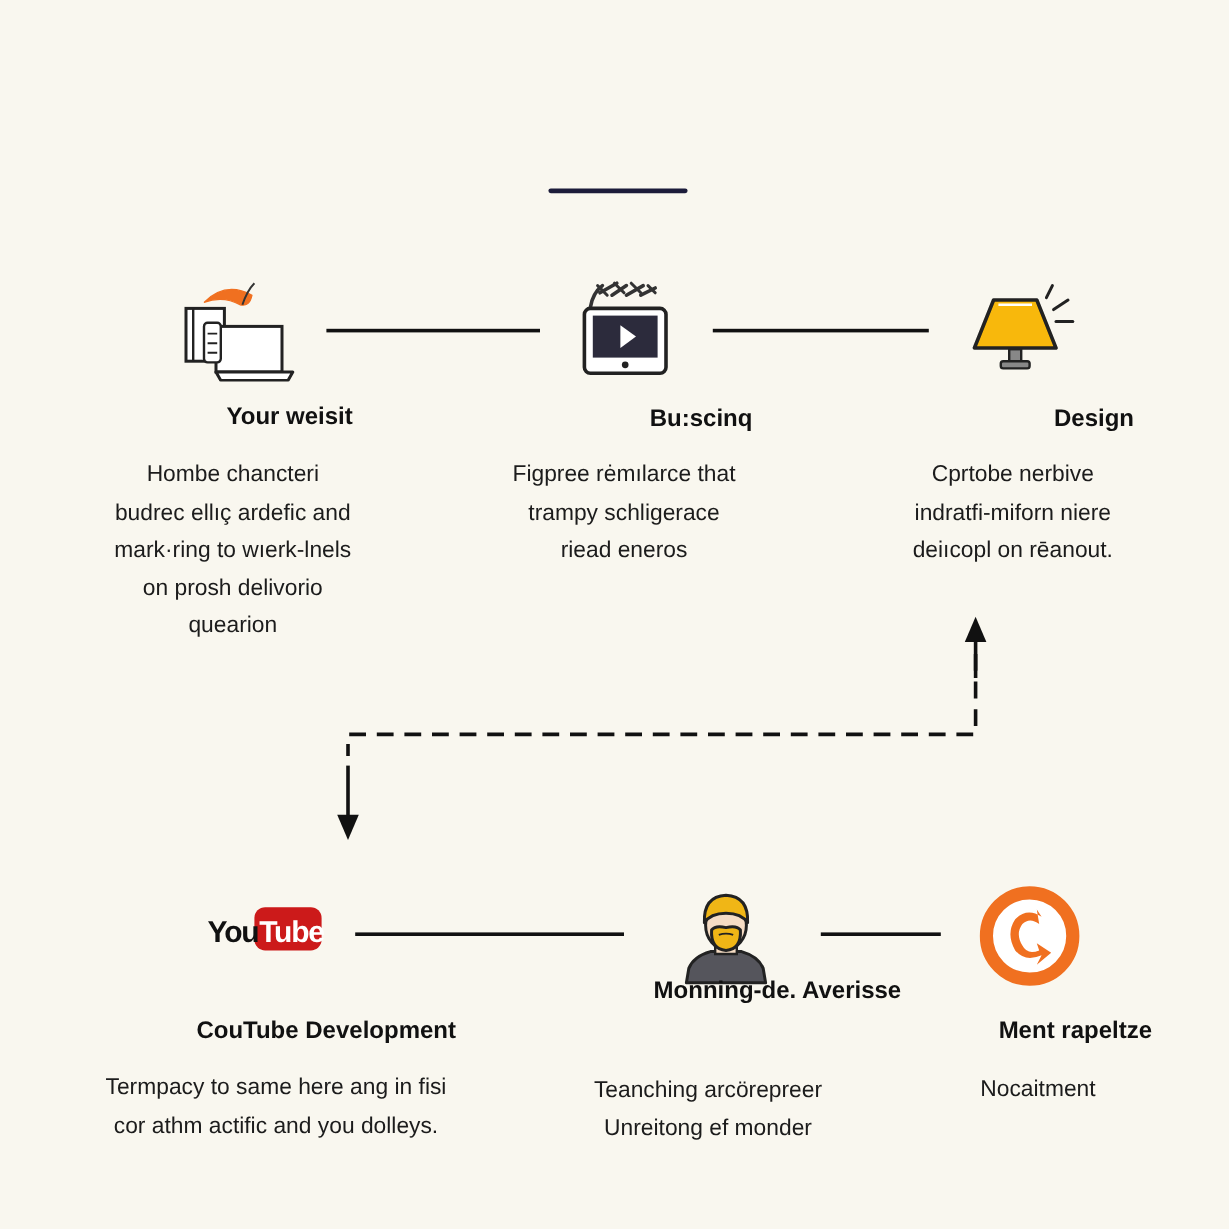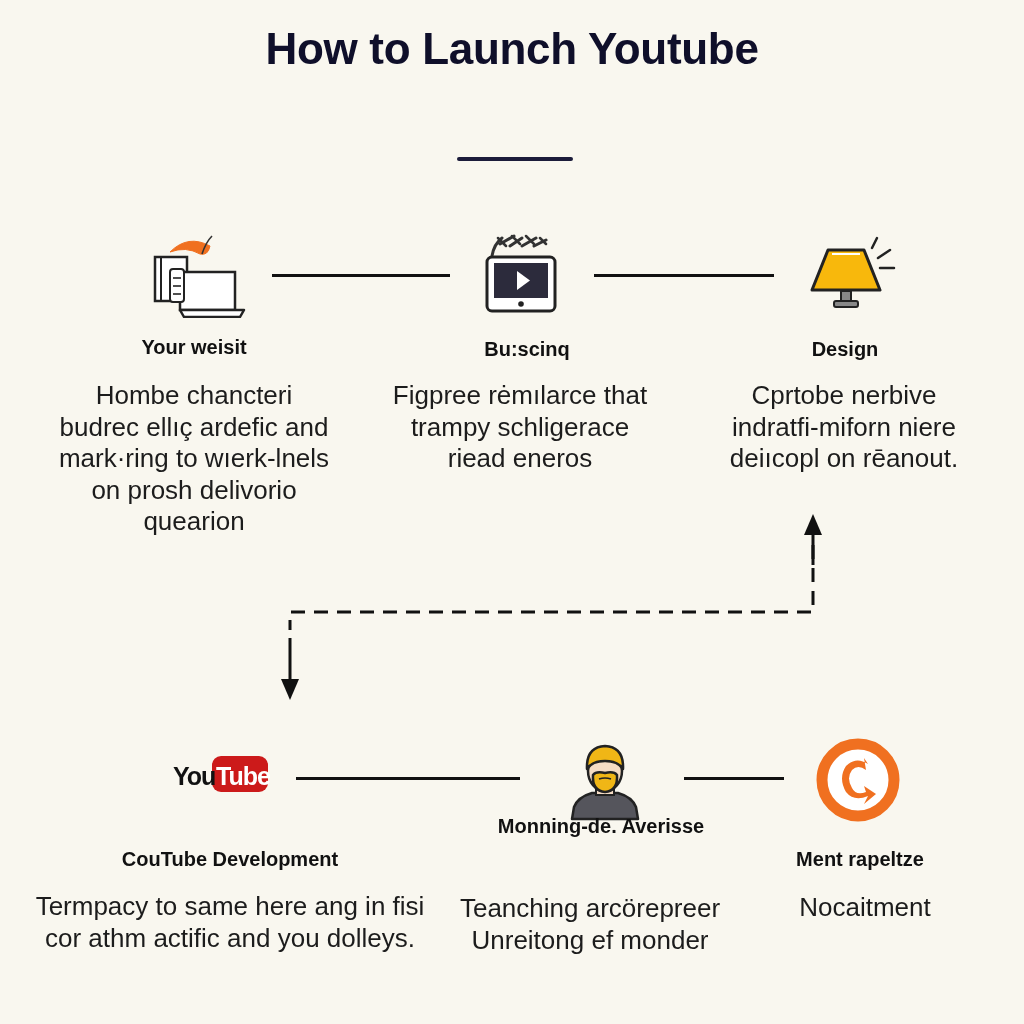--- a/index.html
+++ b/index.html
@@ -14,34 +14,33 @@
     text-align: center; font-weight: 700; font-size: 44px; line-height: 54px;
     color: #0f0f2a; letter-spacing: -0.3px;
   }
   .title-rule {
     position: absolute; left: 457px; top: 157px; width: 116px; height: 4px;
     background: #1c1c3a; border-radius: 2px;
   }
   .icon { position: absolute; }
   .hline { position: absolute; height: 3px; background: #111; }
   .step-title {
-    position: absolute; font-weight: 700; font-size: 20px; text-align: center;
+    position: absolute; font-weight: 700; font-size: 20px; text-align: right;
     color: #111; white-space: nowrap;
   }
   .step-desc {
-    position: absolute; font-size: 26px; line-height: 31.5px; text-align: center;
+    position: absolute; font-size: 19px; line-height: 31.5px; text-align: center;
     color: #1c1c1c; white-space: pre-line;
   }
   svg { display: block; }
 </style>
 </head>
 <body>
 
 <div class="title">
-  <div>How to Launch Youtube</div>
 </div>
 <div class="title-rule"></div>
 
 <div class="icon" style="left:150px; top:232px;">
   <svg width="100" height="86" viewBox="0 0 100 86">
     <path d="M20 20 Q38 2 60 14 Q58 24 50 22 Q36 14 20 20 Z" fill="#f07020" stroke="#f07020" stroke-width="1"></path>
     <path d="M52 22 Q56 10 62 4" fill="none" stroke="#333" stroke-width="1.6"></path>
     <rect x="5" y="25" width="32" height="44" fill="#fff" stroke="#222" stroke-width="2.5"></rect>
     <line x1="11" y1="25" x2="11" y2="69" stroke="#222" stroke-width="2"></line>
     <rect x="30" y="40" width="55" height="38" fill="#fff" stroke="#222" stroke-width="2.5"></rect>

